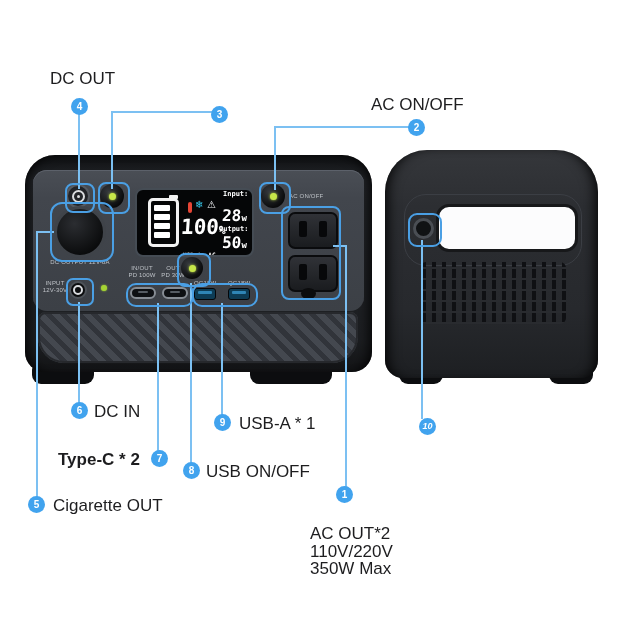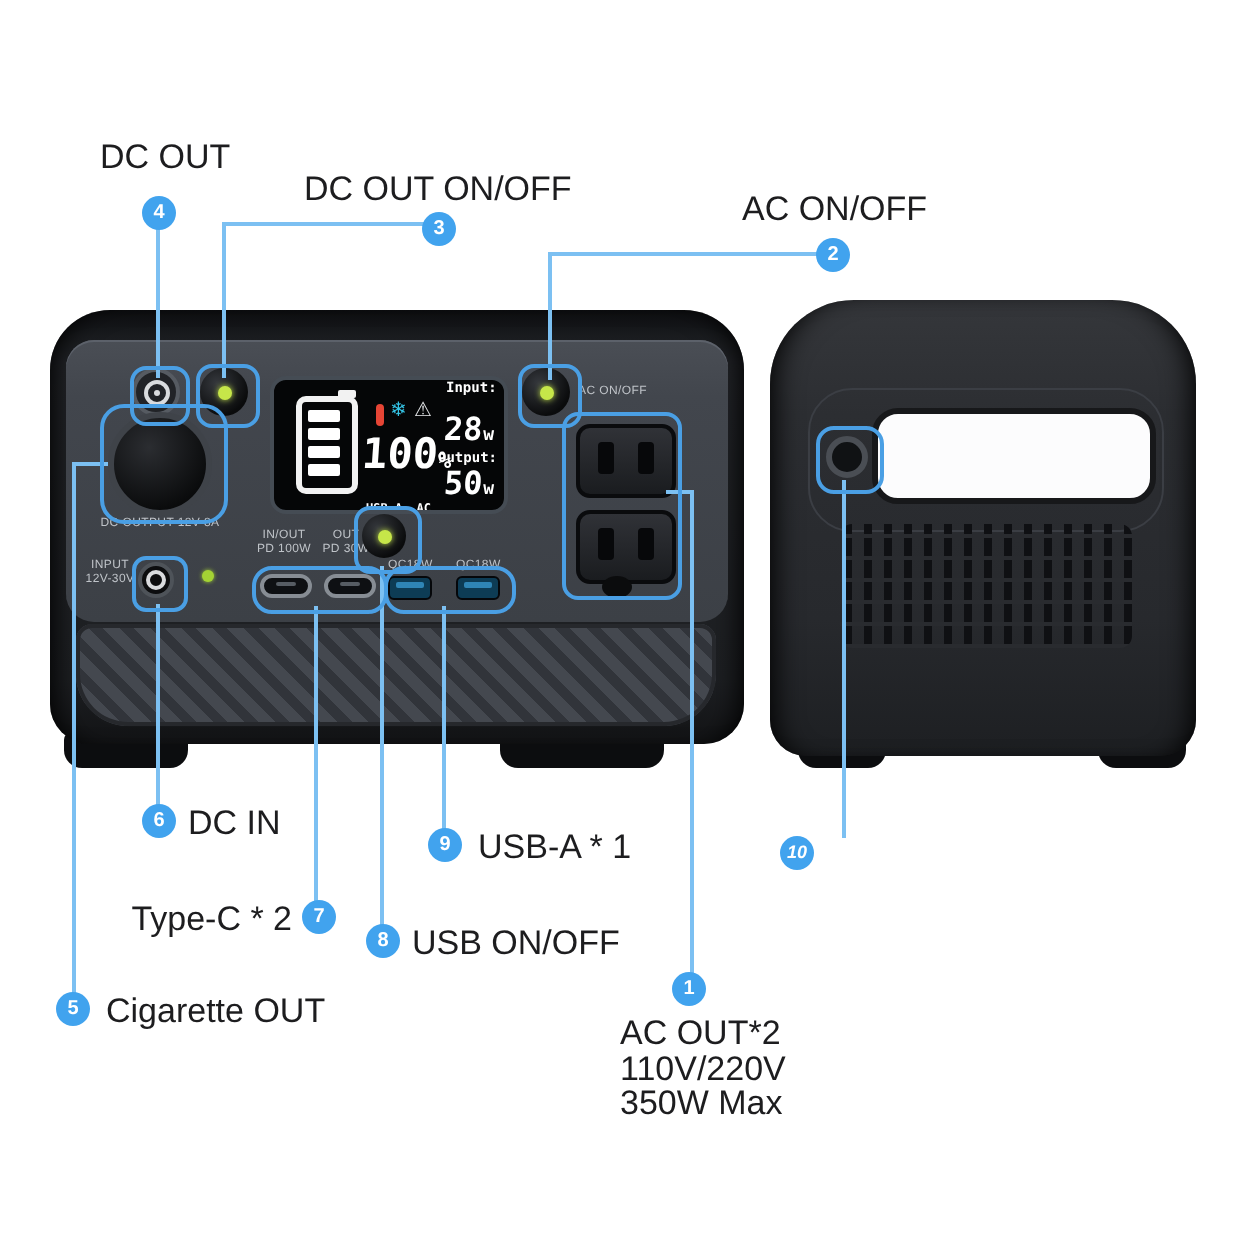--- a/index.html
+++ b/index.html
@@ -215,29 +215,28 @@
 
   <div class="badge" style="left:71px;top:98px;">4</div>
   <div class="badge" style="left:211px;top:106px;">3</div>
   <div class="badge" style="left:408px;top:119px;">2</div>
   <div class="badge" style="left:71px;top:402px;">6</div>
   <div class="badge" style="left:214px;top:414px;">9</div>
   <div class="badge" style="left:151px;top:450px;">7</div>
   <div class="badge" style="left:183px;top:462px;">8</div>
   <div class="badge" style="left:28px;top:496px;">5</div>
   <div class="badge" style="left:336px;top:486px;">1</div>
-  <div class="badge two" style="left:390px;top:418px;font-style:italic;">10</div>
+  <div class="badge two" style="left:419px;top:418px;font-style:italic;">10</div>
 
   <div class="lbl" style="left:50px;top:70px;">DC OUT</div>
-  <div class="lbl" style="left:152px;top:86px;">DC OUT ON/OFF</div>
   <div class="lbl" style="left:371px;top:96px;">AC ON/OFF</div>
   <div class="lbl" style="left:94px;top:403px;">DC IN</div>
   <div class="lbl" style="left:239px;top:415px;">USB-A * 1</div>
-  <div class="lbl" style="left:58px;top:451px;width:88px;text-align:right;">Type-C * 2</div>
+  <div class="lbl" style="left:58px;top:451px;width:88px;font-weight:bold;">Type-C * 2</div>
   <div class="lbl" style="left:206px;top:463px;">USB ON/OFF</div>
   <div class="lbl" style="left:53px;top:497px;">Cigarette OUT</div>
-  <div class="lbl" style="left:310px;top:508px;line-height:17.5px;">
+  <div class="lbl" style="left:310px;top:525px;line-height:17.5px;">
     <div>AC OUT*2</div>
     <div>110V/220V</div>
     <div>350W Max</div>
   </div>
 
 </div>
 
 </body></html>

